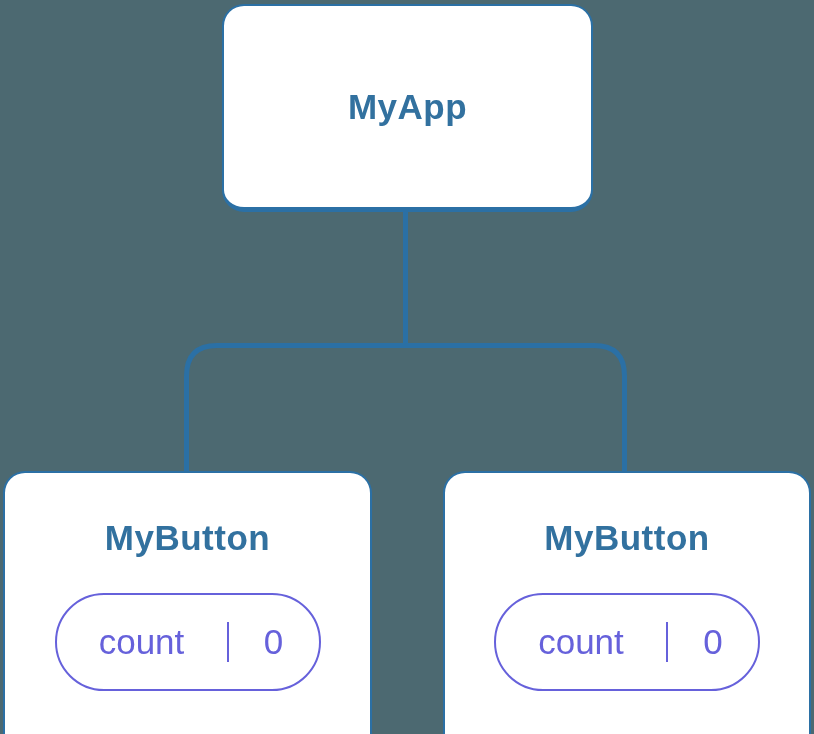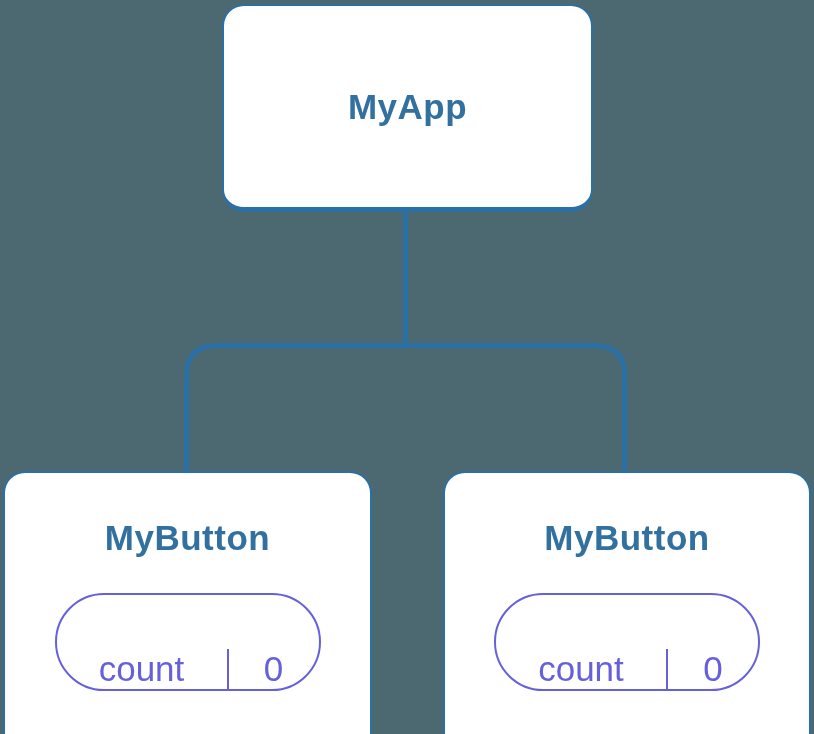--- a/index.html
+++ b/index.html
@@ -60,21 +60,21 @@
     line-height: 46px;
     color: var(--node-text);
     letter-spacing: 0.5px;
   }
   .state-pill {
     margin-top: 32px;
     width: 266px; height: 98px;
     border: 2px solid var(--state);
     border-radius: 60px;
     display: flex;
-    align-items: flex-end;
+    align-items: center;
     background: var(--node-fill);
   }
   .state-key-cell {
     width: 172px;
     display: flex;
     align-items: center;
     justify-content: center;
     border-right: 2px solid var(--state);
   }
   .state-value-cell {

